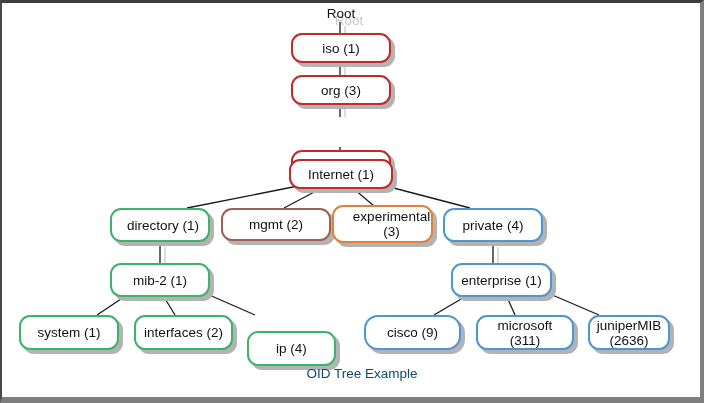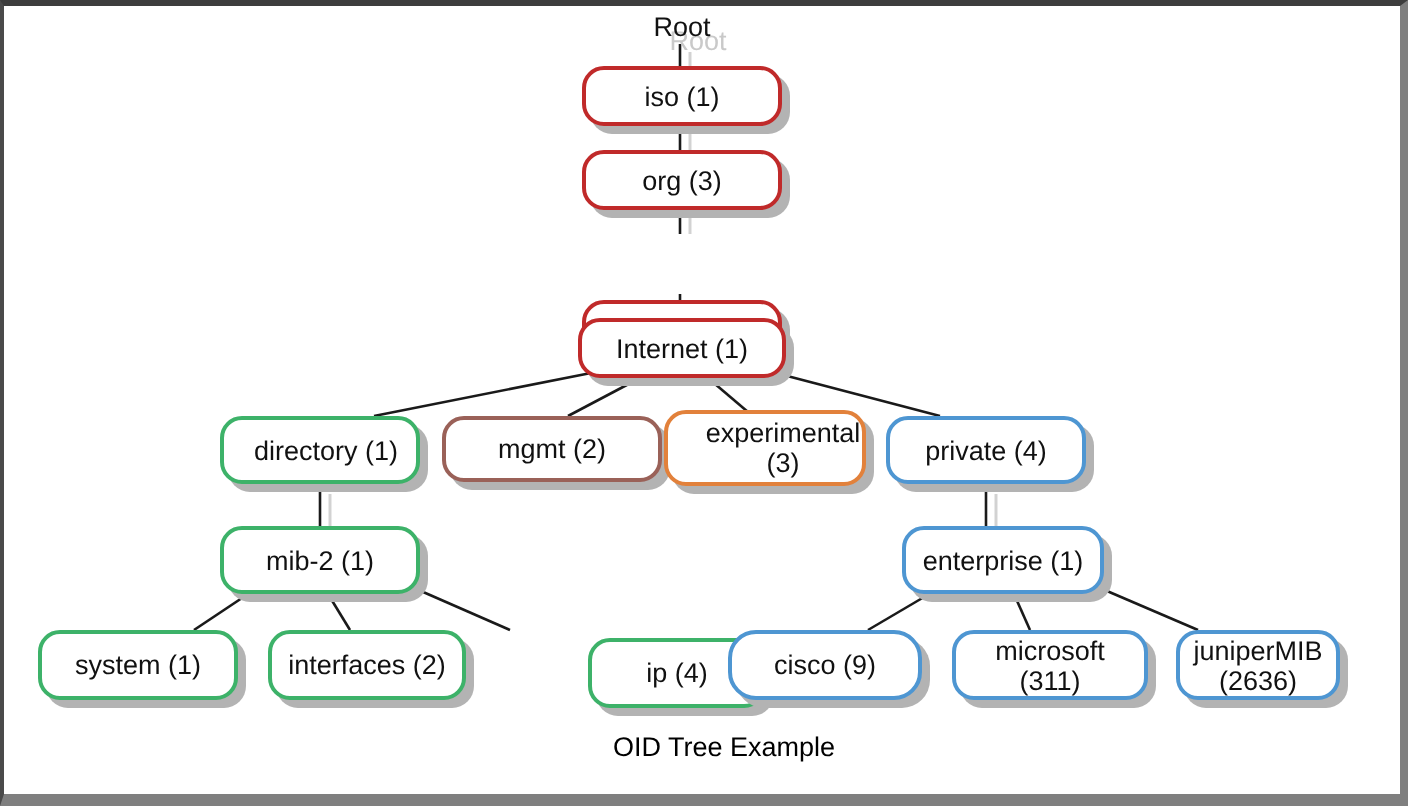--- a/index.html
+++ b/index.html
@@ -36,21 +36,21 @@
   #root-label{
     position:absolute;left:289px;top:3px;width:100px;
     text-align:center;font-size:13.5px;color:#111111;z-index:2;
   }
   #root-ghost{
     position:absolute;left:297px;top:10px;width:100px;
     text-align:center;font-size:13.5px;color:#c9c9c9;z-index:1;
   }
   #caption{
     position:absolute;left:260px;top:363px;width:200px;
-    text-align:center;font-size:13.5px;color:#000000;
+    text-align:center;font-size:13.5px;color:#0c4a6e;
   }
 </style>
 </head>
 <body>
 
 <div id="frame">
 
   <svg id="wires" viewBox="0 0 704 403" xmlns="http://www.w3.org/2000/svg">
 
     <g stroke="#d2d2d2" stroke-width="1.5">
@@ -93,19 +93,19 @@
   <div class="node c-green" style="left:108px;top:205px;width:100px;height:34px;padding-left:10px;">directory (1)</div>
   <div class="node c-brown" style="left:219px;top:205px;width:110px;height:33px;">mgmt (2)</div>
   <div class="node c-orange" style="left:330px;top:202px;width:101px;height:38px;">experimental (3)</div>
   <div class="node c-blue" style="left:441px;top:205px;width:100px;height:34px;">private (4)</div>
 
   <div class="node c-green" style="left:108px;top:260px;width:100px;height:34px;">mib-2 (1)</div>
   <div class="node c-blue" style="left:449px;top:260px;width:101px;height:34px;">enterprise (1)</div>
 
   <div class="node c-green" style="left:17px;top:312px;width:100px;height:35px;">system (1)</div>
   <div class="node c-green" style="left:132px;top:312px;width:99px;height:35px;">interfaces (2)</div>
-  <div class="node c-green" style="left:245px;top:316px;width:89px;height:35px;margin-left:47px;">ip (4)</div>
+  <div class="node c-green" style="left:245px;top:328px;width:89px;height:35px;">ip (4)</div>
   <div class="node c-blue" style="left:362px;top:312px;width:97px;height:35px;border-radius:14px;">cisco (9)</div>
   <div class="node c-blue" style="left:474px;top:312px;width:98px;height:35px;">microsoft (311)</div>
   <div class="node c-blue" style="left:586px;top:312px;width:82px;height:35px;">juniperMIB (2636)</div>
 
   <div id="caption">OID Tree Example</div>
 </div>
 
 </body></html>

